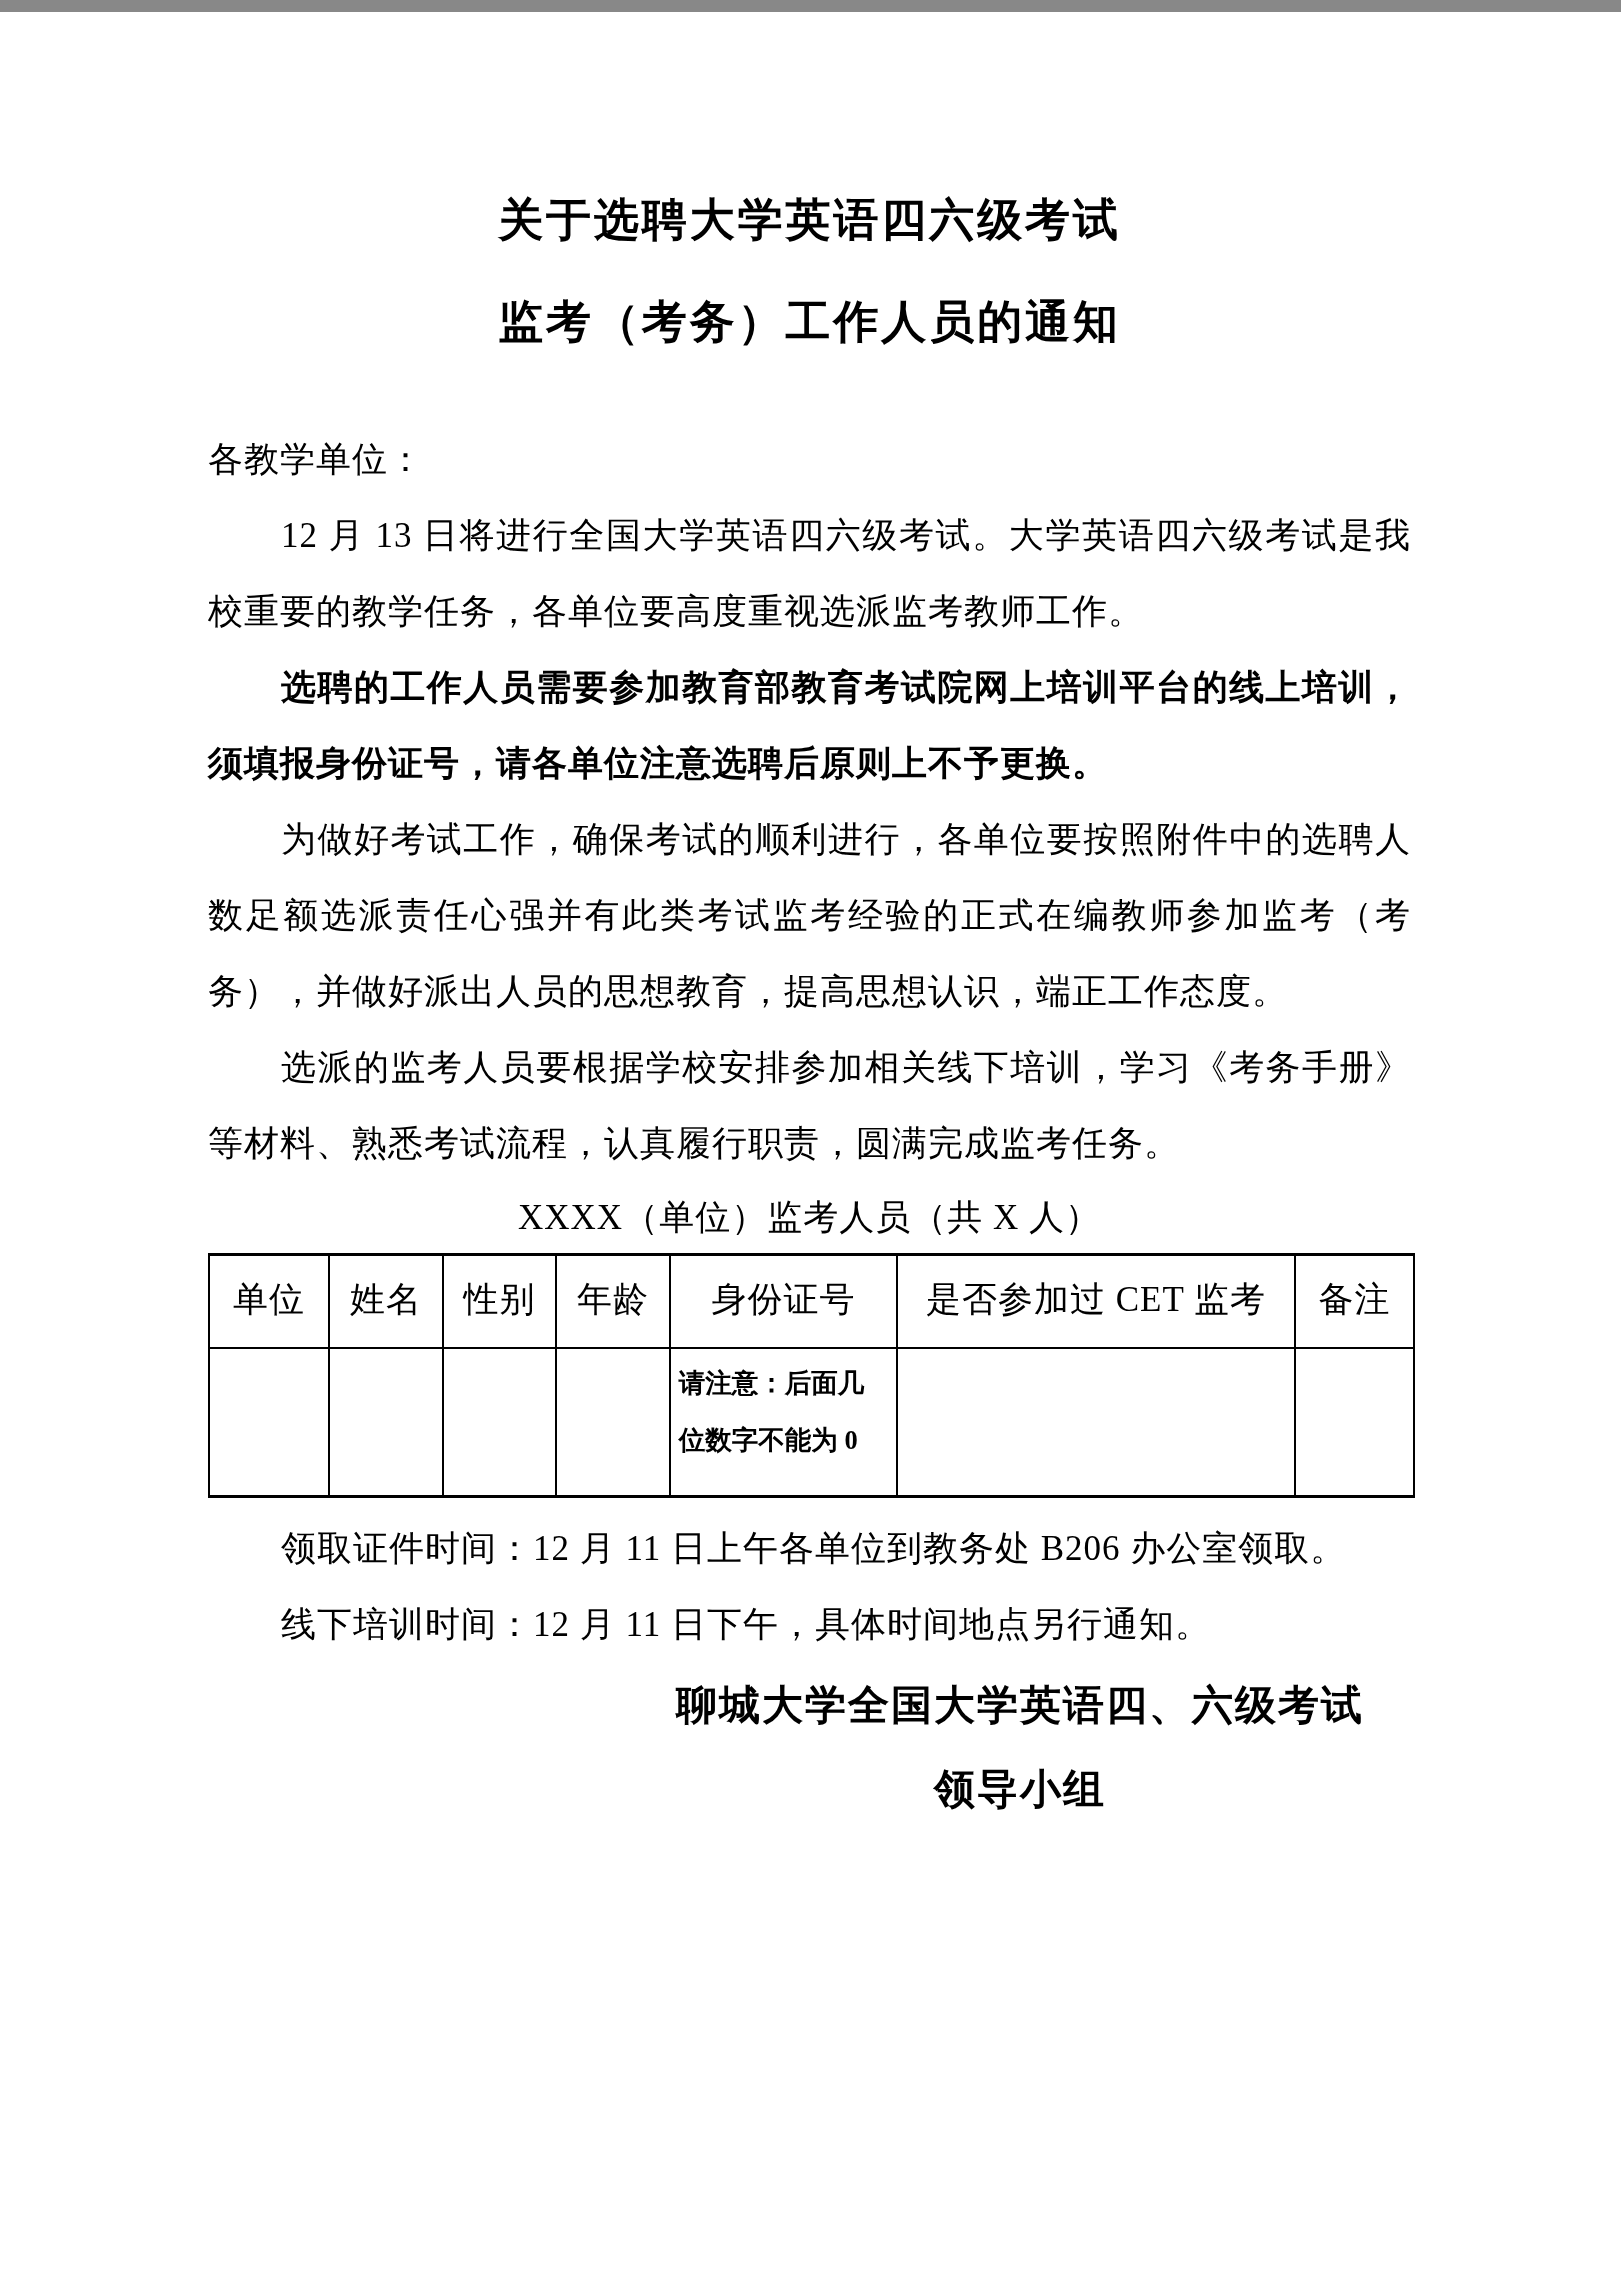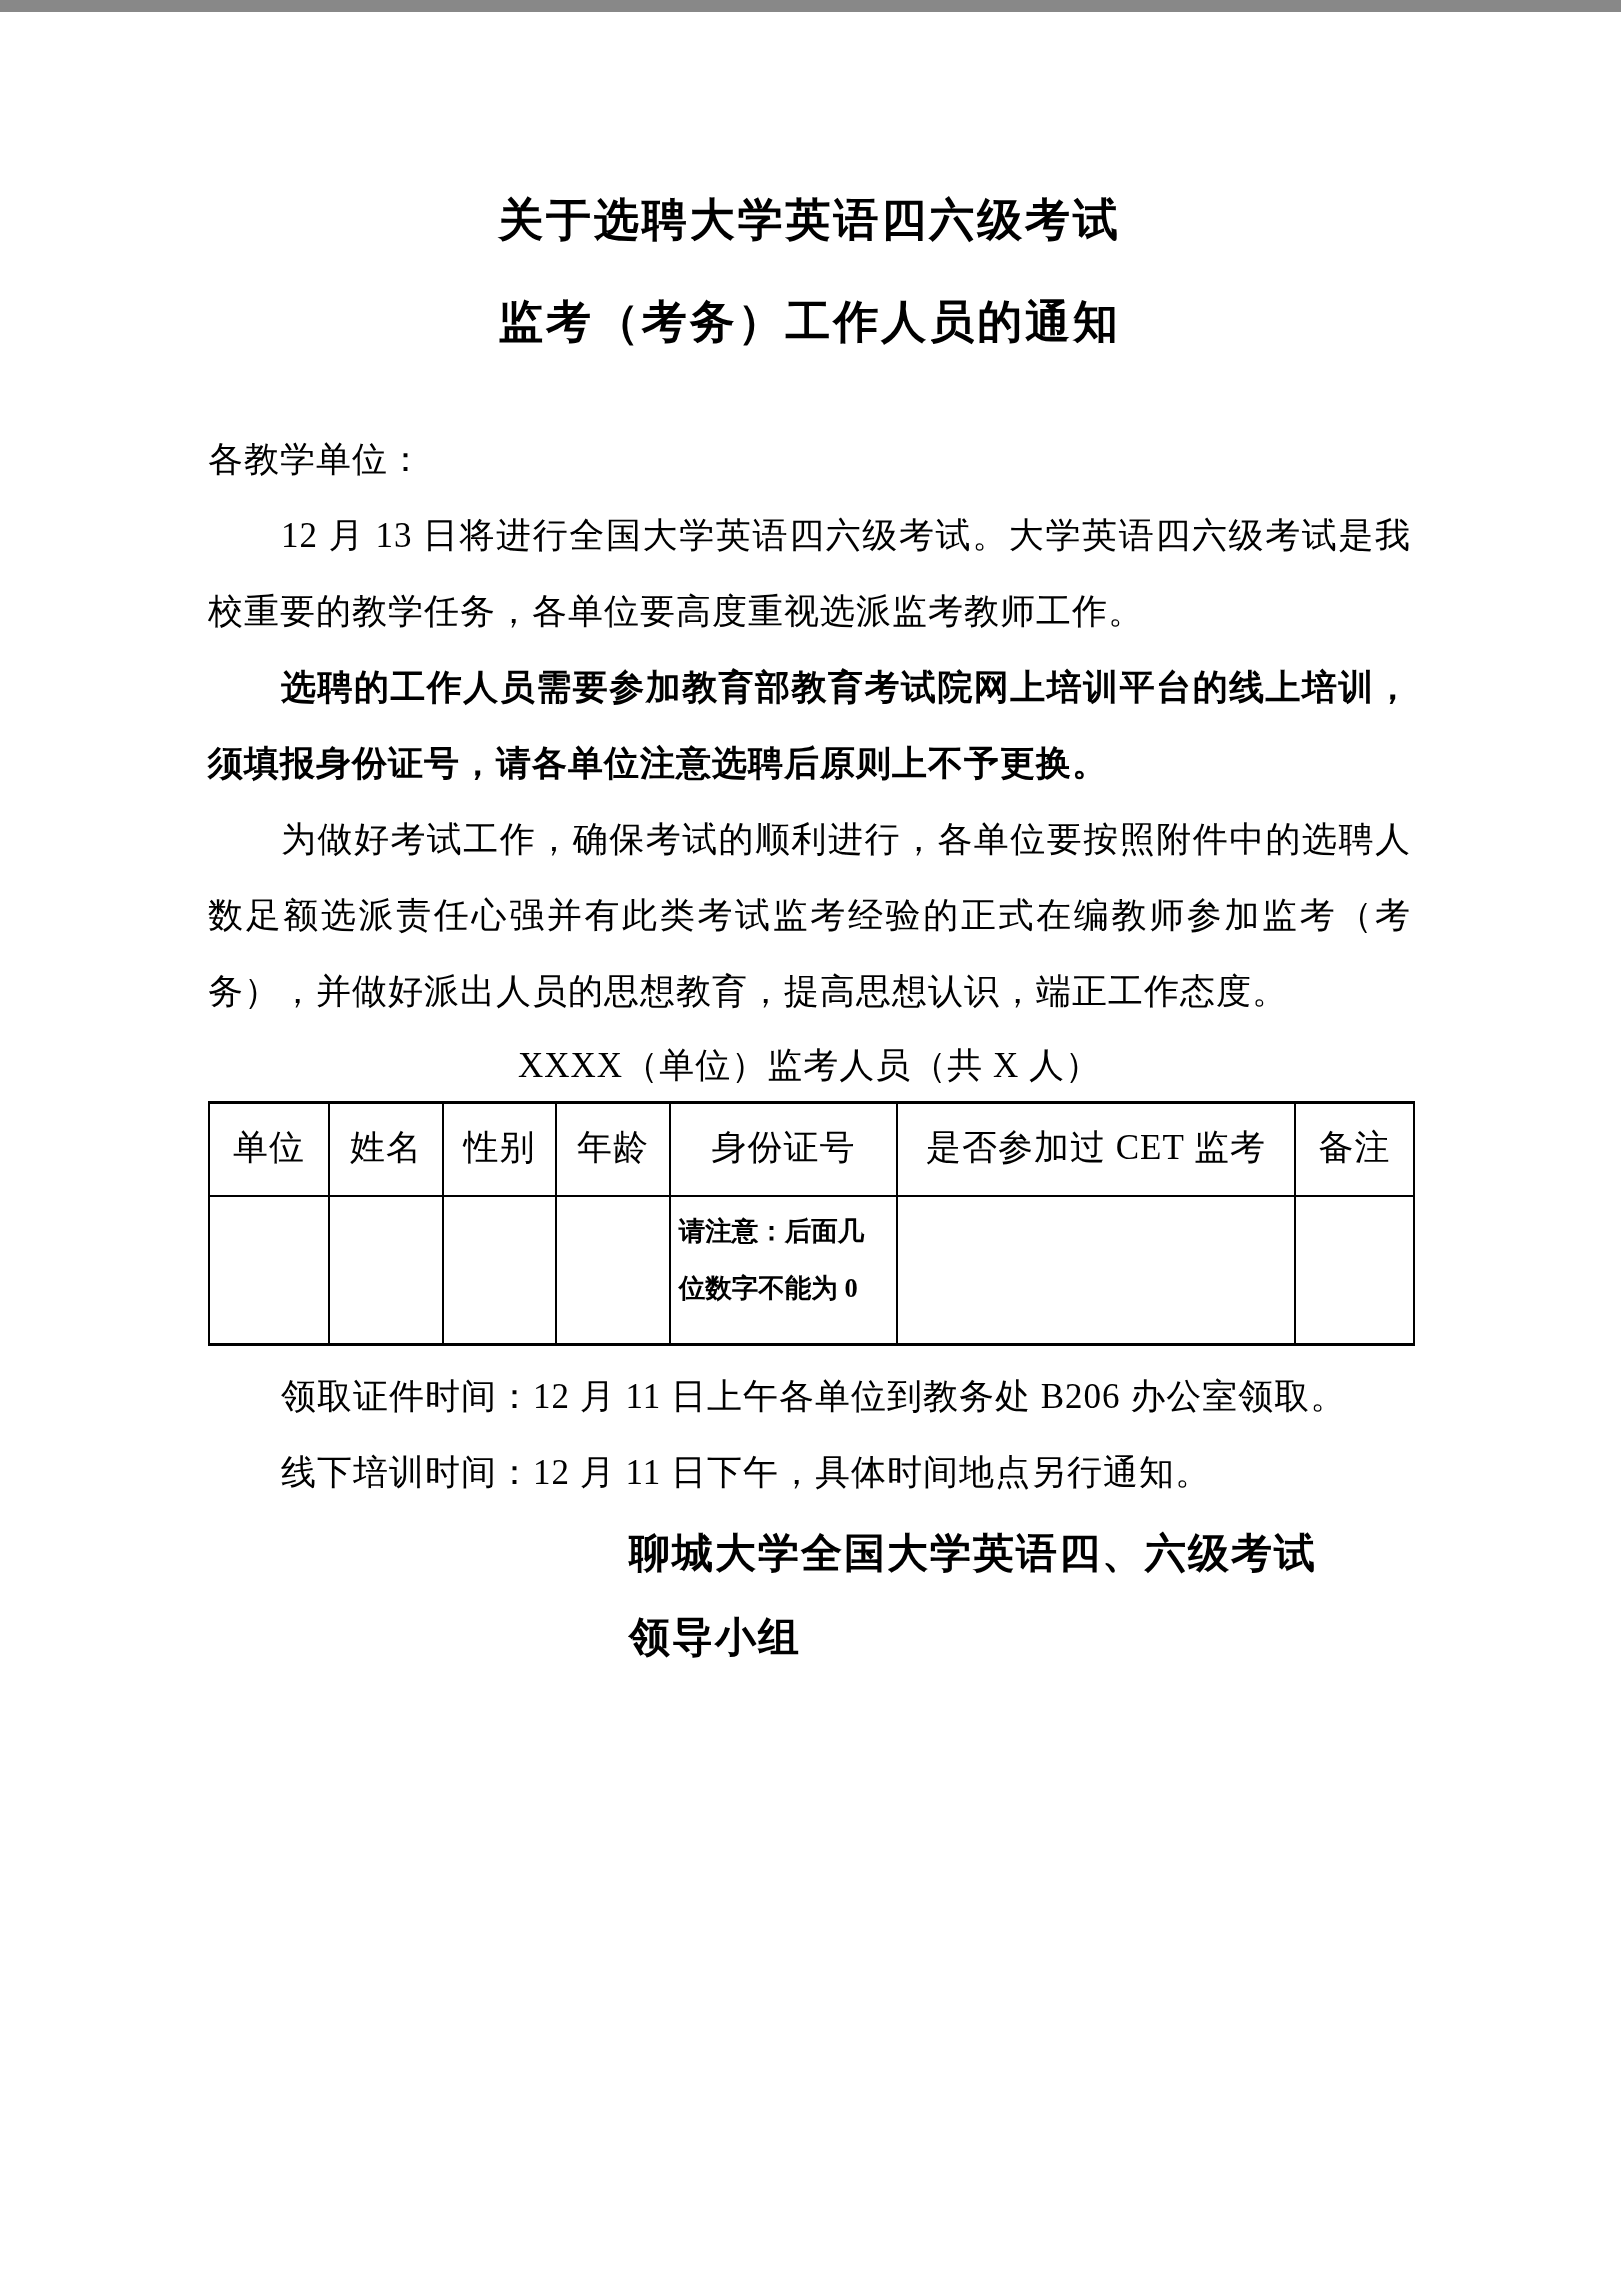--- a/index.html
+++ b/index.html
@@ -66,20 +66,21 @@
     font-weight:bold;
     font-size:26.5px;
     line-height:57px;
     text-align:left;
     vertical-align:top;
     padding:5.9px 7.8px 0 7.8px !important;
   }
   .footer-block { margin-top:13.7px; }
   .sig-block {
     margin-left:421px;
+    text-align:center;
   }
   .sig-line1, .sig-line2 {
     font-size:41px;
     font-weight:bold;
     line-height:84px;
     letter-spacing:2px;
   }
   .sig-date {
     font-size:37px;
     line-height:84px;
@@ -95,20 +96,21 @@
     <div class="doc-title">
       <div>关于选聘大学英语四六级考试</div>
       <div>监考（考务）工作人员的通知</div>
     </div>
 
     <div class="body-block">
       <p class="para">各教学单位：</p>
       <p class="para indent">12 月 13 日将进行全国大学英语四六级考试。大学英语四六级考试是我校重要的教学任务，各单位要高度重视选派监考教师工作。</p>
       <p class="para indent b">选聘的工作人员需要参加教育部教育考试院网上培训平台的线上培训，须填报身份证号，请各单位注意选聘后原则上不予更换。</p>
       <p class="para indent">为做好考试工作，确保考试的顺利进行，各单位要按照附件中的选聘人数足额选派责任心强并有此类考试监考经验的正式在编教师参加监考（考务），并做好派出人员的思想教育，提高思想认识，端正工作态度。</p>
+      <p class="para indent">选派的监考人员要根据学校安排参加相关线下培训，学习《考务手册》等材料、熟悉考试流程，认真履行职责，圆满完成监考任务。</p>
     </div>
 
     <div class="tbl-caption">XXXX（单位）监考人员（共 X 人）</div>
 
     <table class="roster">
       <colgroup>
         <col style="width:120px">
           <col style="width:114px">
           <col style="width:113px">
           <col style="width:114px">

